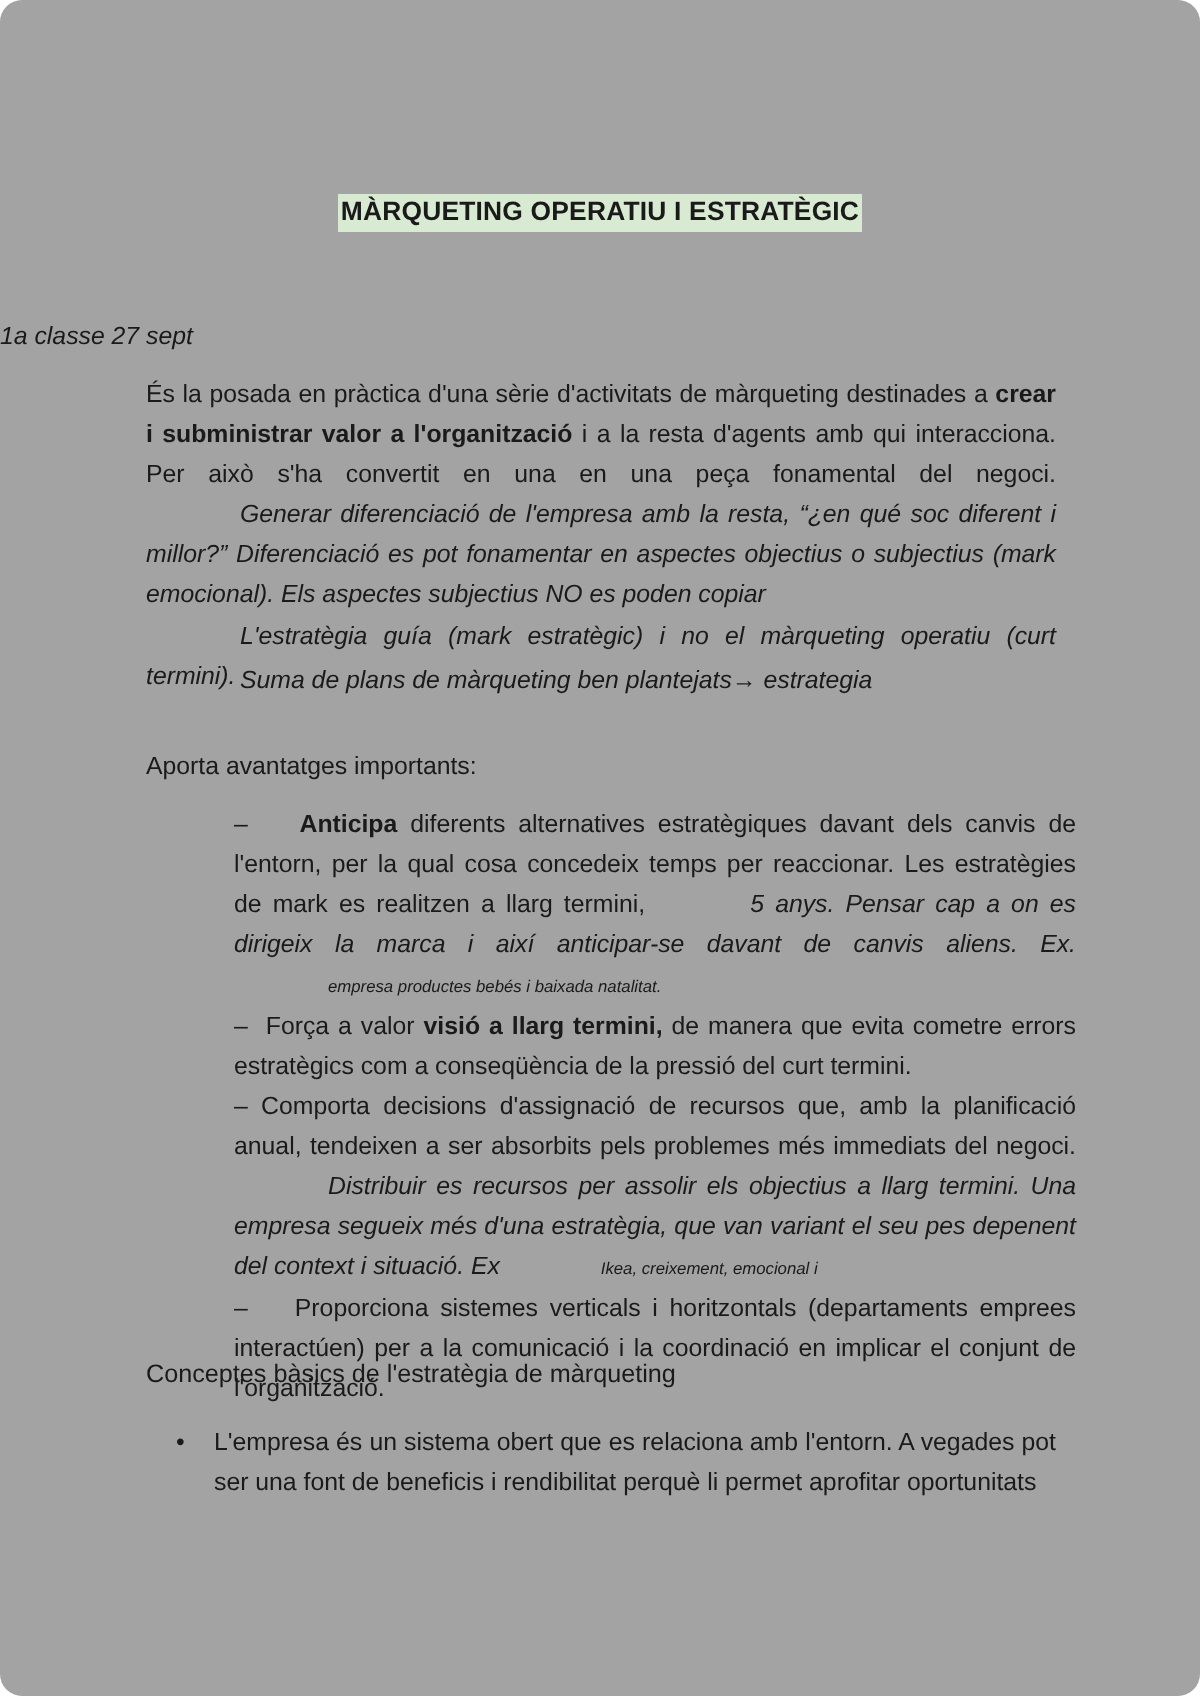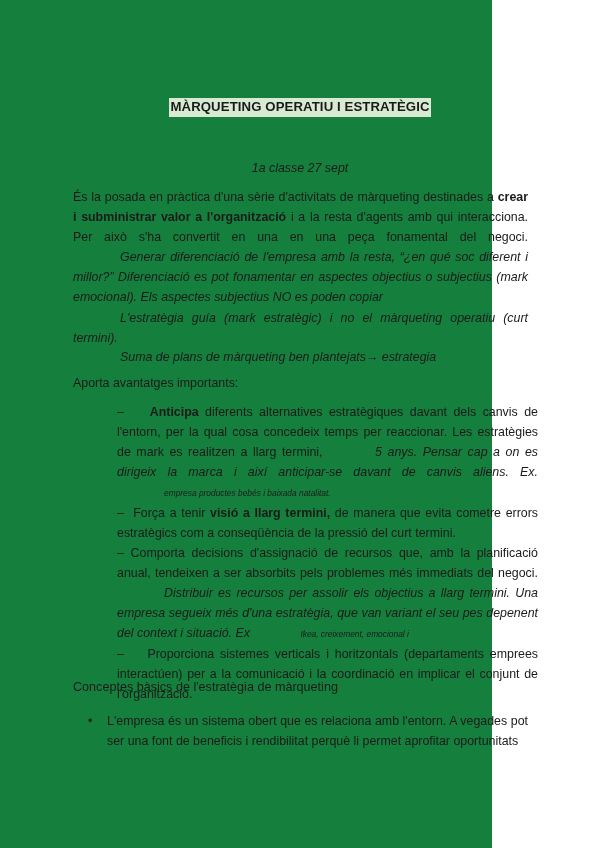--- a/index.html
+++ b/index.html
@@ -1,34 +1,34 @@
 <!DOCTYPE html>
 <html><head>
 <meta charset="utf-8">
 <style>
   html, body { margin: 0; padding: 0; background: #ffffff; }
   body {
     width: 600px; height: 848px; overflow: hidden; position: relative;
     font-family: "Liberation Sans", sans-serif; color: #1a1a1a;
   }
-  .page { position: absolute; left: 0; top: 0; width: 492px; height: 848px; background: #15803d; }
+  .page { position: absolute; left: 0; top: 0; width: 600px; height: 848px; background: #a3a3a3; border-radius: 11px; }
   .title-wrap { position: absolute; top: 97px; left: 0; width: 600px; text-align: center; }
   .title {
     display: inline-block; font-weight: bold; font-size: 13.2px; letter-spacing: 0.1px;
     background: #d9ead3; padding: 1px 1px 2px 1px; line-height: 16px;
   }
   .subtitle { position: absolute; top: 130px; left: 0; width: 600px; text-align: center;
     font-weight: bold; font-size: 12.6px; }
-  .date { position: absolute; top: 161px; left: 0; width: 600px; text-align: center;
+  .date { position: absolute; top: 161px; left: 0; width: 600px; 
     font-style: italic; font-size: 12.4px; }
   .para { position: absolute; left: 73px; width: 455px; font-size: 12.4px; line-height: 20px;
     text-align: justify; }
   .p1 { top: 187px; }
   .p2 { top: 308px; }
-  .p3 { top: 347px; }
+  .p3 { top: 330px; }
   .p4 { top: 373px; }
   .list { position: absolute; left: 117px; width: 421px; top: 402px; font-size: 12.4px;
     line-height: 20px; text-align: justify; }
   .list .item { margin: 0; }
   .small { font-size: 8.4px; }
   .heading2 { position: absolute; top: 680px; left: 73px; font-weight: normal; font-size: 12.6px; }
   .bullets { position: absolute; top: 711px; left: 73px; width: 455px; font-size: 12.4px; line-height: 20px; }
   .bullet-item { position: relative; padding-left: 34px; text-align: justify; }
   .bullet-dot { position: absolute; left: 15px; top: 0; }
   b { font-weight: bold; }
@@ -44,21 +44,21 @@
   <div class="date">1a classe 27 sept</div>
 
   <div class="para p1"><span>És la posada en pràctica d'una sèrie d'activitats de màrqueting destinades a </span><b>crear i subministrar valor a l'organització</b><span> i a la resta d'agents amb qui interacciona. Per això s'ha convertit en una en una peça fonamental del negoci. </span><i>Generar diferenciació de l'empresa amb la resta, “¿en qué soc diferent i millor?” Diferenciació es pot fonamentar en aspectes objectius o subjectius (mark emocional). Els aspectes subjectius NO es poden copiar</i></div>
 
   <div class="para p2"><i>L'estratègia guía (mark estratègic) i no el màrqueting operatiu (curt termini).</i></div>
   <div class="para p3"><i>Suma de plans de màrqueting ben plantejats→ estrategia</i></div>
   <div class="para p4">Aporta avantatges importants:</div>
 
   <div class="list">
     <p class="item"><span>–</span>&nbsp;&nbsp;&nbsp;&nbsp;<b>Anticipa</b><span> diferents alternatives estratègiques davant dels canvis de l'entorn, per la qual cosa concedeix temps per reaccionar. Les estratègies de mark es realitzen a llarg termini, </span><i>5 anys. Pensar cap a on es dirigeix la marca i així anticipar-se davant de canvis aliens. Ex. </i><i class="small">empresa productes bebés i baixada natalitat.</i></p>
-    <p class="item"><span>–</span>&nbsp;&nbsp;<span>Força a tenir </span><b>visió a llarg termini,</b><span> de manera que evita cometre errors estratègics com a conseqüència de la pressió del curt termini.</span></p>
+    <p class="item"><span>–</span>&nbsp;&nbsp;<span>Força a valor </span><b>visió a llarg termini,</b><span> de manera que evita cometre errors estratègics com a conseqüència de la pressió del curt termini.</span></p>
     <p class="item"><span>–</span>&nbsp;<span>Comporta decisions d'assignació de recursos que, amb la planificació anual, tendeixen a ser absorbits pels problemes més immediats del negoci. </span><i>Distribuir es recursos per assolir els objectius a llarg termini. Una empresa segueix més d'una estratègia, que van variant el seu pes depenent del context i situació. Ex </i><i class="small">Ikea, creixement, emocional i</i></p>
     <p class="item"><span>–</span>&nbsp;&nbsp;&nbsp;&nbsp;<span>Proporciona sistemes verticals i horitzontals (departaments emprees interactúen) per a la comunicació i la coordinació en implicar el conjunt de l'organització.</span></p>
   </div>
 
   <div class="heading2">Conceptes bàsics de l'estratègia de màrqueting</div>
 
   <div class="bullets">
     <div class="bullet-item">
       <span class="bullet-dot">•</span>
       <span>L'empresa és un sistema obert que es relaciona amb l'entorn. A vegades pot ser una font de beneficis i rendibilitat perquè li permet aprofitar oportunitats</span>

